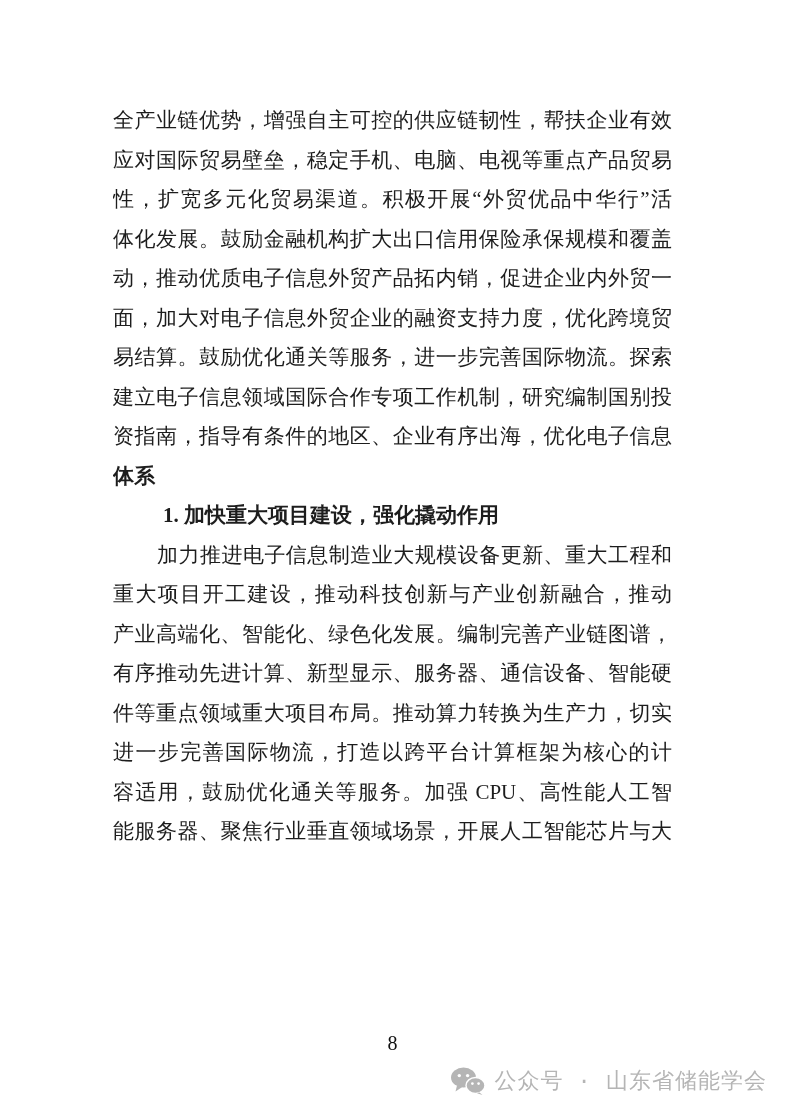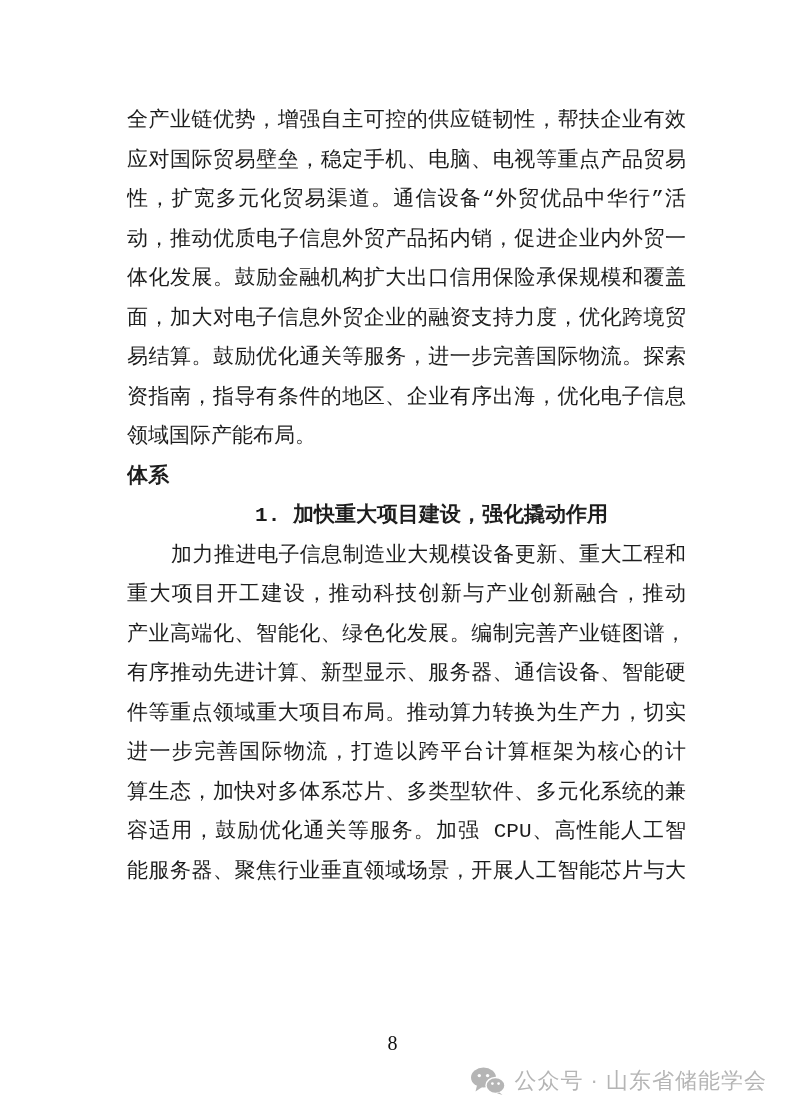--- a/index.html
+++ b/index.html
@@ -7,23 +7,22 @@
     position:relative;
     width:785px;height:1115px;
     margin:0 auto;
     background:#ffffff;
     font-family:"Liberation Serif","DejaVu Serif",serif;
     color:#1d1d1d;
     overflow:hidden;
   }
   .text-block{
     position:absolute;
-    left:127px;top:101px;
+    left:113px;top:101px;
     width:559px;
-    font-family:Liberation Mono, monospace;
   }
   .line{
     height:39.5px;
     line-height:39.5px;
     font-size:21px;
     white-space:normal;
     overflow:hidden;
     text-align:left;
   }
   .line.justify{
@@ -31,67 +30,65 @@
     text-align-last:justify;
   }
   .line.indent-body{ text-indent:44px; }
   .line.indent-head{ text-indent:50px; }
   .line.kai{
     font-weight:700;
     letter-spacing:0.2px;
   }
   .line.num{
     font-weight:700;
-    text-align:center;
   }
   .page-number{
     position:absolute;
     left:0;top:1030px;
     width:100%;
     height:26px;line-height:26px;
     text-align:center;
     font-size:20px;
     color:#111111;
   }
   .watermark{
     position:absolute;
     top:1066px;right:18px;
     display:flex;
     align-items:center;
     gap:9px;
     font-family:"Liberation Sans","DejaVu Sans",sans-serif;
     font-size:22px;
     letter-spacing:1px;
   }
-  .watermark .wm-text{ white-space:nowrap; }
+  .watermark .wm-text{ white-space:nowrap;font-family:Liberation Mono, monospace; }
 </style>
 </head>
 <body>
 
 <div class="page">
 
   <div class="text-block" id="text-block">
       <div class="line body justify">全产业链优势，增强自主可控的供应链韧性，帮扶企业有效</div>
       <div class="line body justify">应对国际贸易壁垒，稳定手机、电脑、电视等重点产品贸易</div>
-      <div class="line body justify">性，扩宽多元化贸易渠道。通信设备“外贸优品中华行”活</div>
+      <div class="line body justify">性，扩宽多元化贸易渠道。积极开展“外贸优品中华行”活</div>
+      <div class="line body justify">体化发展。鼓励金融机构扩大出口信用保险承保规模和覆盖</div>
       <div class="line body justify">动，推动优质电子信息外贸产品拓内销，促进企业内外贸一</div>
-      <div class="line body justify">体化发展。鼓励金融机构扩大出口信用保险承保规模和覆盖</div>
       <div class="line body justify">面，加大对电子信息外贸企业的融资支持力度，优化跨境贸</div>
       <div class="line body justify">易结算。鼓励优化通关等服务，进一步完善国际物流。探索</div>
+      <div class="line body justify">建立电子信息领域国际合作专项工作机制，研究编制国别投</div>
       <div class="line body justify">资指南，指导有条件的地区、企业有序出海，优化电子信息</div>
-      <div class="line body">领域国际产能布局。</div>
       <div class="line kai">体系</div>
       <div class="line num indent-head">1. 加快重大项目建设，强化撬动作用</div>
       <div class="line body justify indent-body">加力推进电子信息制造业大规模设备更新、重大工程和</div>
       <div class="line body justify">重大项目开工建设，推动科技创新与产业创新融合，推动</div>
       <div class="line body justify">产业高端化、智能化、绿色化发展。编制完善产业链图谱，</div>
       <div class="line body justify">有序推动先进计算、新型显示、服务器、通信设备、智能硬</div>
       <div class="line body justify">件等重点领域重大项目布局。推动算力转换为生产力，切实</div>
       <div class="line body justify">进一步完善国际物流，打造以跨平台计算框架为核心的计</div>
-      <div class="line body justify">算生态，加快对多体系芯片、多类型软件、多元化系统的兼</div>
       <div class="line body justify">容适用，鼓励优化通关等服务。加强 CPU、高性能人工智</div>
       <div class="line body justify">能服务器、聚焦行业垂直领域场景，开展人工智能芯片与大</div>
     </div>
 
   <div class="page-number">8</div>
 
   <div class="watermark" id="watermark" style="color: rgb(181, 181, 181);">
     <span style="display:inline-flex;">
       <svg width="34" height="28" viewBox="0 0 34 28" xmlns="http://www.w3.org/2000/svg">
         <ellipse cx="12.5" cy="10.5" rx="12.5" ry="10" fill="#b5b5b5"></ellipse>

